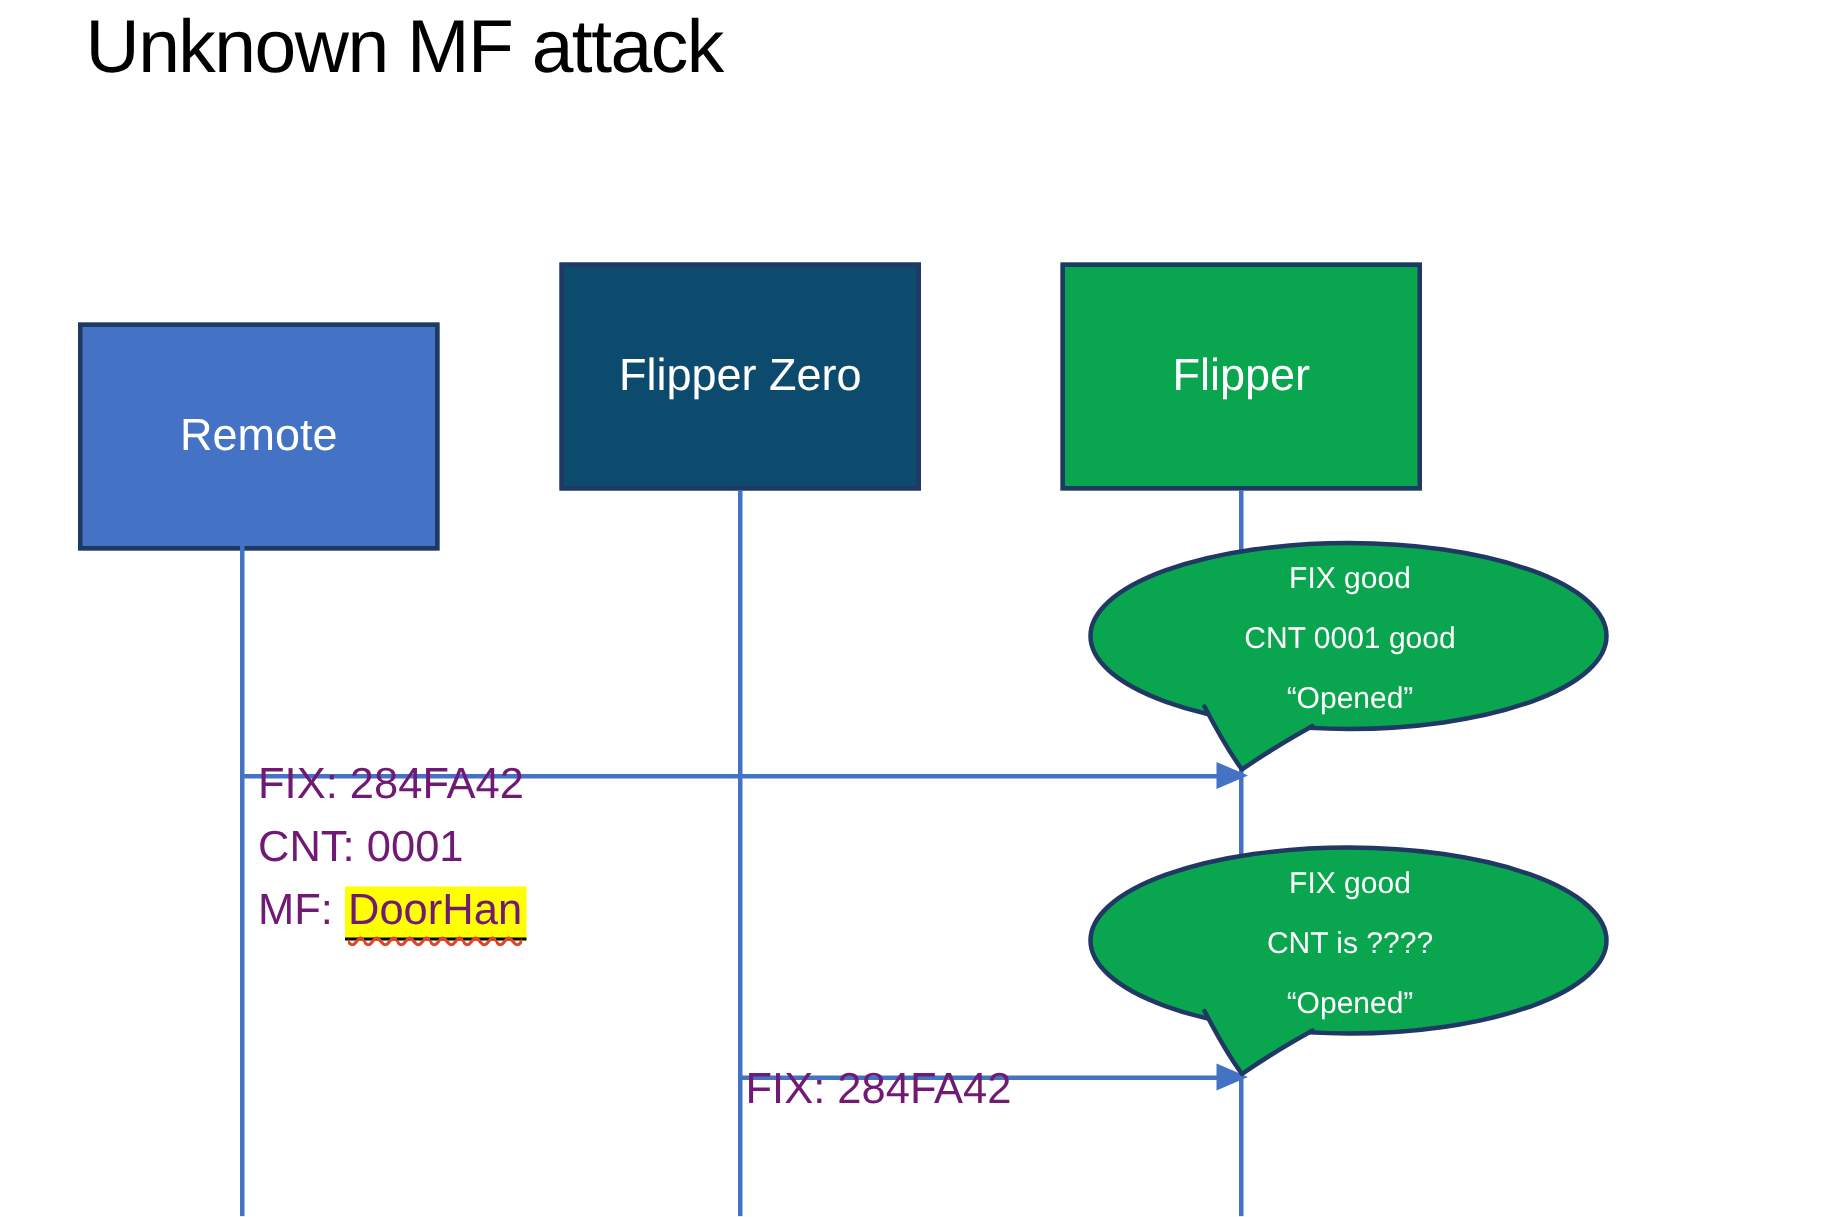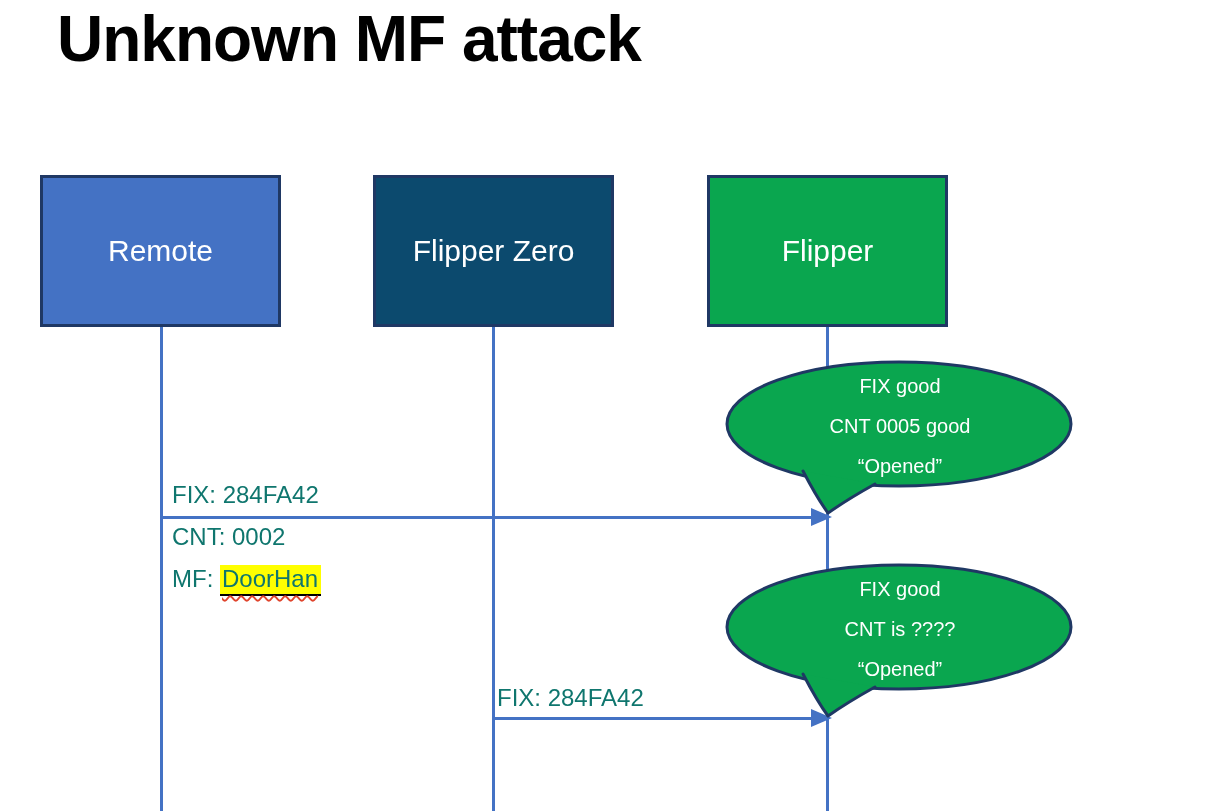--- a/index.html
+++ b/index.html
@@ -10,42 +10,42 @@
     background: #ffffff;
     overflow: hidden;
     font-family: "Liberation Sans", sans-serif;
   }
 
   
   .slide-title {
     position: absolute;
     left: 57px;
     top: 2px;
-    font-size: 64px;
-    font-weight: 700;
+    font-size: 50px;
+    font-weight: 400;
     letter-spacing: -1px;
     color: #000000;
     white-space: nowrap;
   }
 
   
   .actor-box {
     position: absolute;
     top: 175px;
     width: 241px;
     height: 152px;
     border: 3px solid #1F3864;
     box-sizing: border-box;
     display: flex;
     align-items: center;
     justify-content: center;
     color: #ffffff;
     font-size: 30px;
   }
-  .actor-remote   { left: 40px;  background: #4472C4; }
+  .actor-remote   { left: 52px;  background: #4472C4; margin-top: 40px; }
   .actor-flipper  { left: 373px; background: #0c4a6e; }
   .actor-receiver { left: 707px; background: #0AA64F; }
 
   
   .lifeline {
     position: absolute;
     top: 327px;
     width: 2.5px;
     height: 484px;
     background: #4472C4;
@@ -68,24 +68,25 @@
     border-top: 9px solid transparent;
     border-bottom: 9px solid transparent;
     border-left: 21px solid #4472C4;
   }
   .arrow-head-1 { left: 811px; top: 508px; }
   .arrow-head-2 { left: 811px; top: 709px; }
 
   
   .msg-block {
     position: absolute;
-    font-size: 24px;
+    font-size: 29px;
     line-height: 42px;
-    color: #0f766e;
+    color: #701a75;
     white-space: nowrap;
+    margin-top: 28px;
   }
   .msg-block-1 { left: 172px; top: 474px; }
   .msg-block-2 { left: 497px; top: 677px; }
 
   .hl {
     background: #FFFF00;
     padding: 0 3px 2px 2px;
   }
   .uline {
     border-bottom: 2.5px solid #000000;
@@ -142,35 +143,35 @@
   <div class="lifeline lifeline-receiver"></div>
 
   <div class="arrow-line arrow-line-1"></div>
   <div class="arrow-head arrow-head-1"></div>
 
   <div class="arrow-line arrow-line-2"></div>
   <div class="arrow-head arrow-head-2"></div>
 
   <div class="msg-block msg-block-1">
     <div>FIX: 284FA42</div>
-    <div>CNT: 0002</div>
+    <div>CNT: 0001</div>
     <div><span>MF:</span> <span class="hl uline spell">DoorHan</span></div>
   </div>
 
   <div class="msg-block msg-block-2">
     <div>FIX: 284FA42</div>
   </div>
 
   <svg class="bubble-svg bubble-svg-1" viewBox="0 0 370 175">
     <ellipse cx="184" cy="72" rx="172" ry="62" fill="#0AA64F" stroke="#1F3864" stroke-width="3"></ellipse>
     <path d="M 88 119 Q 102 146 113 161 Q 133 147 160 132" fill="#0AA64F" stroke="#1F3864" stroke-width="3" stroke-linejoin="round" stroke-linecap="round"></path>
   </svg>
   <div class="bubble-text bubble-text-1">
     <div>FIX good</div>
-    <div>CNT 0005 good</div>
+    <div>CNT 0001 good</div>
     <div>“Opened”</div>
   </div>
 
   <svg class="bubble-svg bubble-svg-2" viewBox="0 0 370 175">
     <ellipse cx="184" cy="72" rx="172" ry="62" fill="#0AA64F" stroke="#1F3864" stroke-width="3"></ellipse>
     <path d="M 88 119 Q 102 146 113 161 Q 133 147 160 132" fill="#0AA64F" stroke="#1F3864" stroke-width="3" stroke-linejoin="round" stroke-linecap="round"></path>
   </svg>
   <div class="bubble-text bubble-text-2">
     <div>FIX good</div>
     <div>CNT is ????</div>

